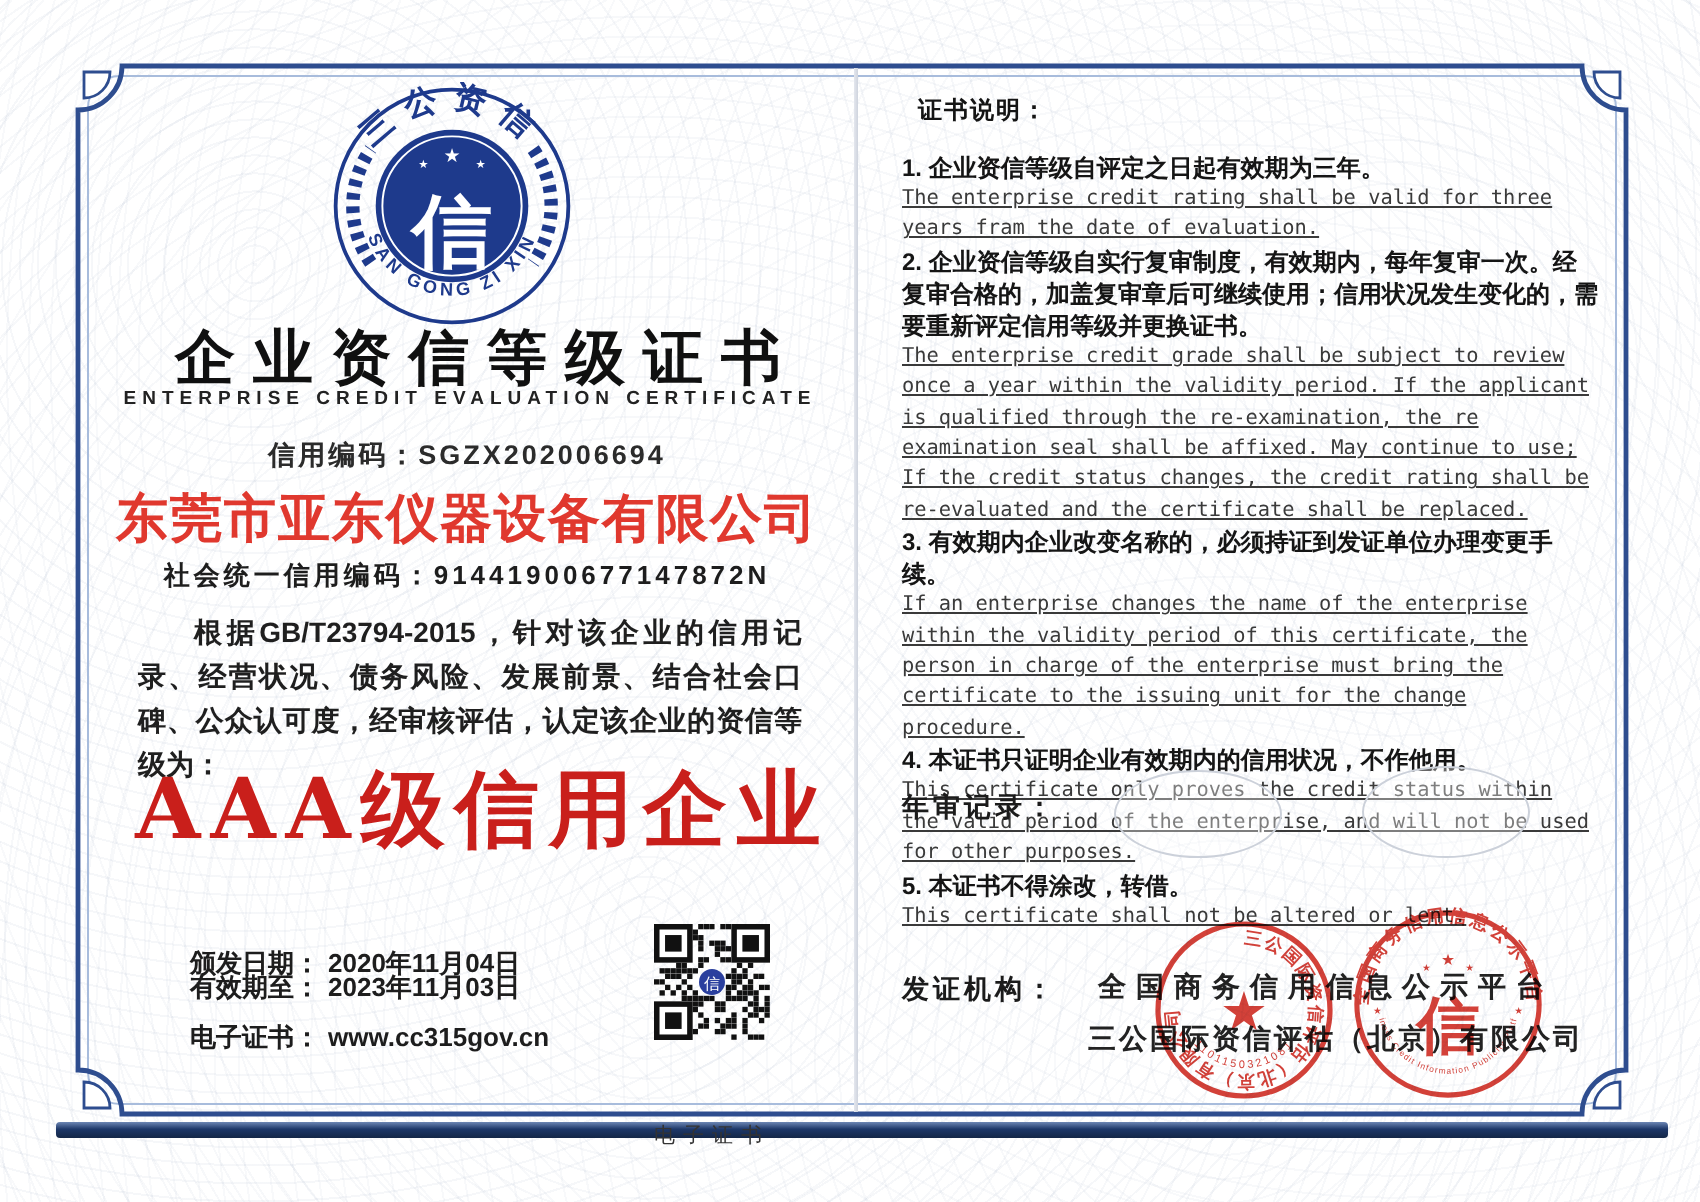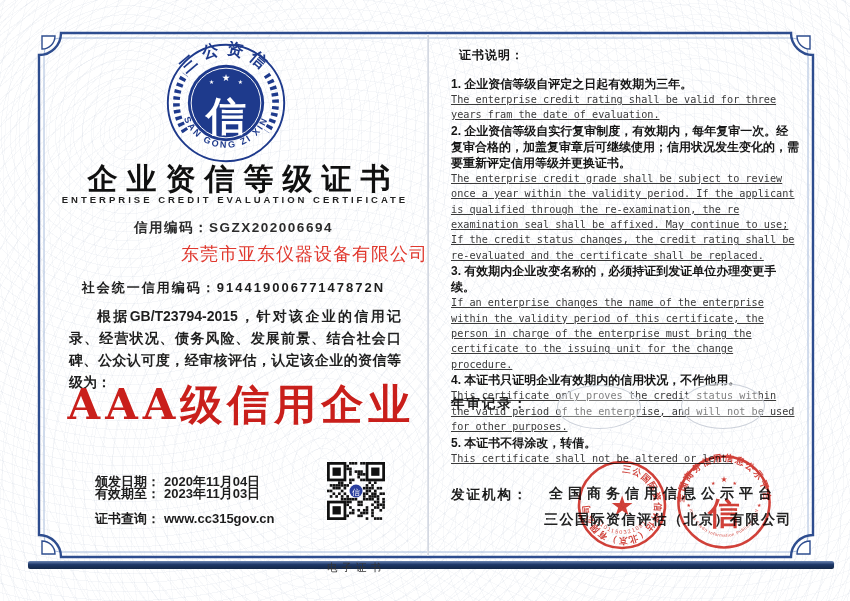--- a/index.html
+++ b/index.html
@@ -22,21 +22,21 @@
   .page-left{left:39px;width:389px;}
   .page-right{left:433px;width:380px;}
   .abs{position:absolute;}
   .ctr{left:0;right:0;text-align:center;}
 
   
   .logo-wrap{left:125px;top:8px;width:124px;height:124px;}
   .cert-title{top:126px;font-size:30px;font-weight:900;letter-spacing:9px;padding-left:20px;color:#101010;}
   .cert-subtitle{top:161px;font-size:9.5px;font-weight:bold;letter-spacing:3px;padding-left:3px;color:#222;}
   .code-line{top:186px;font-size:13.5px;font-weight:bold;letter-spacing:1.5px;color:#2b2b2b;}
-  .company{top:209px;font-size:18px;font-weight:400;letter-spacing:1px;color:#e0382e;text-align:right;}
+  .company{top:209px;font-size:26px;font-weight:700;letter-spacing:1px;color:#e0382e;}
   .uscc{top:246px;font-size:13px;font-weight:bold;letter-spacing:2px;color:#1d1d1d;}
   .statement{top:272px;left:30px;width:332px;font-size:14px;line-height:22px;font-weight:bold;
     text-align:justify;text-indent:2em;color:#1f1f1f;}
   .rating{top:344px;font-size:42px;font-weight:900;letter-spacing:5px;padding-left:16px;color:#c91f1b;
     font-family:"DejaVu Serif", serif;}
   .meta-line{left:56px;font-size:13px;font-weight:bold;color:#1d1d1d;}
   .meta-1{top:440px;} .meta-2{top:452px;} .meta-3{top:477px;}
   .meta-line .val{margin-left:4px;}
   .qr-box{left:288px;top:429px;width:58px;height:58px;}
   .qr-caption{left:272px;top:496px;width:90px;text-align:center;font-size:10.5px;letter-spacing:4px;color:#333;margin-top:32px;}
@@ -123,21 +123,21 @@
 
     <div class="abs ctr rating">AAA级信用企业</div>
 
     <div class="abs meta-line meta-1">
       <span>颁发日期：</span><span class="val">2020年11月04日</span>
     </div>
     <div class="abs meta-line meta-2">
       <span>有效期至：</span><span class="val">2023年11月03日</span>
     </div>
     <div class="abs meta-line meta-3">
-      <span>证书查询：</span><span class="val">www.cc315gov.cn</span>
+      <span>电子证书：</span><span class="val">www.cc315gov.cn</span>
     </div>
 
     <div class="abs qr-box" id="qr"><svg viewBox="0 0 58 58" width="58" height="58">
           <rect x="22.095238095238095" y="0" width="2.6514285714285712" height="2.6514285714285712" fill="#111"></rect>
           <rect x="24.857142857142858" y="0" width="2.6514285714285712" height="2.6514285714285712" fill="#111"></rect>
           <rect x="27.61904761904762" y="0" width="2.6514285714285712" height="2.6514285714285712" fill="#111"></rect>
           <rect x="33.14285714285714" y="0" width="2.6514285714285712" height="2.6514285714285712" fill="#111"></rect>
           <rect x="35.904761904761905" y="0" width="2.6514285714285712" height="2.6514285714285712" fill="#111"></rect>
           <rect x="19.333333333333332" y="2.761904761904762" width="2.6514285714285712" height="2.6514285714285712" fill="#111"></rect>
           <rect x="19.333333333333332" y="5.523809523809524" width="2.6514285714285712" height="2.6514285714285712" fill="#111"></rect>

